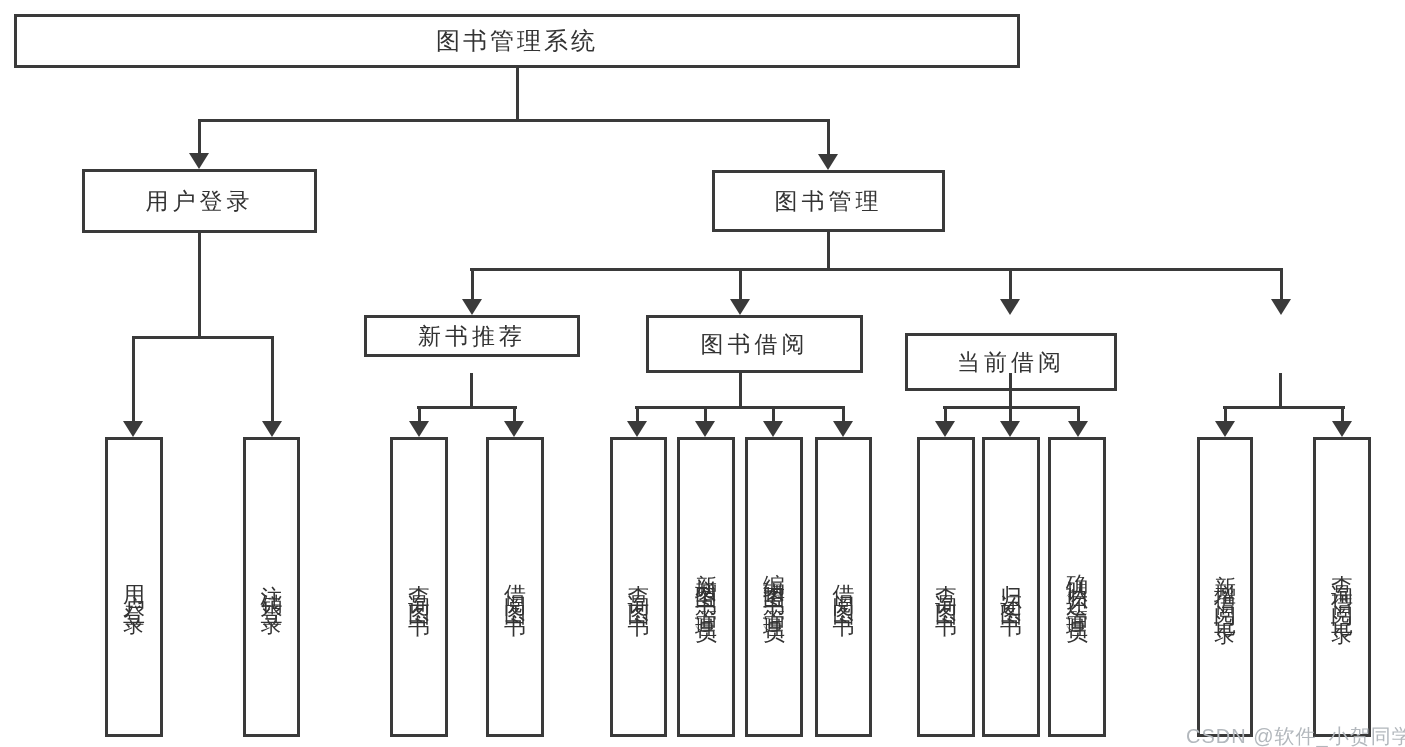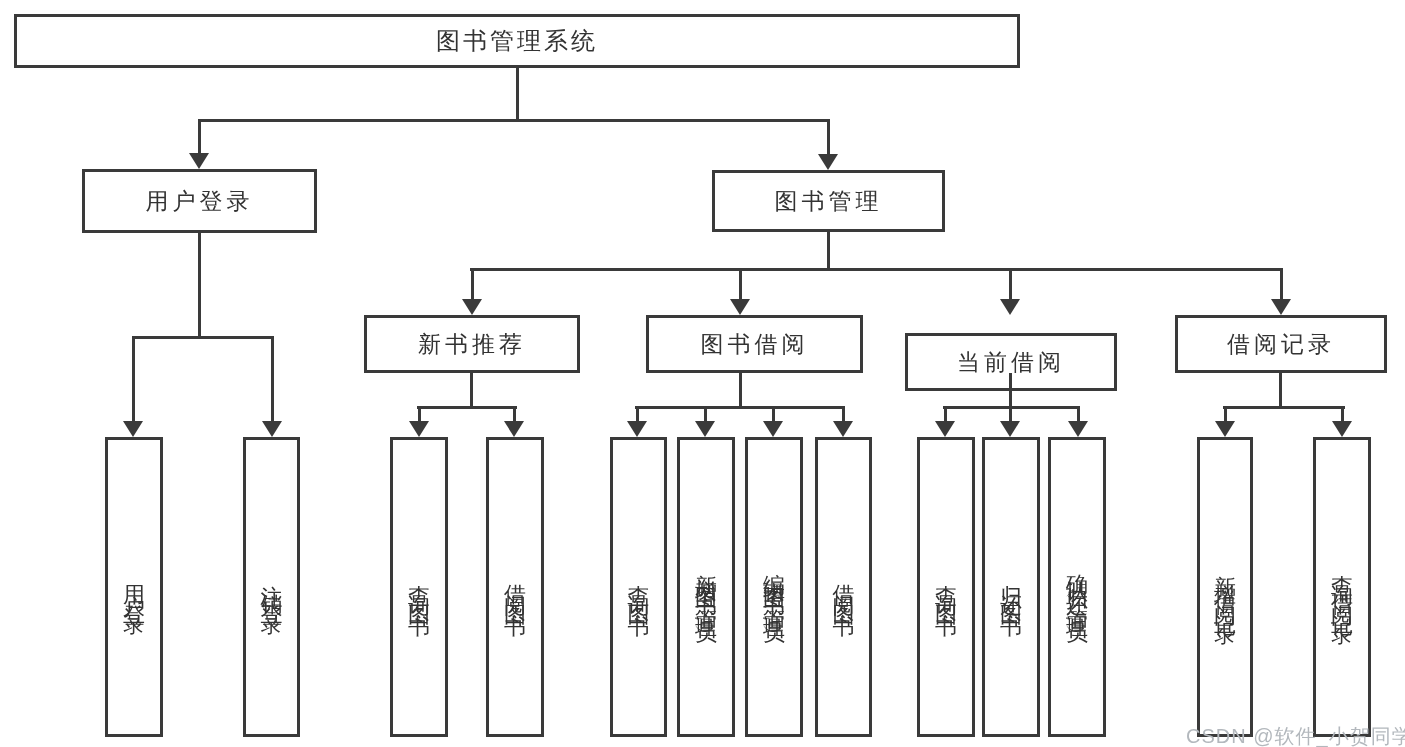--- a/index.html
+++ b/index.html
@@ -95,31 +95,28 @@
   <div class="arrow" style="left:123px;top:337px;height:100px;"></div>
   <div class="arrow" style="left:262px;top:337px;height:100px;"></div>
 
   <div class="line" style="left:827px;top:232px;width:3px;height:38px;"></div>
   <div class="line" style="left:470px;top:268px;width:813px;height:3px;"></div>
   <div class="arrow" style="left:462px;top:269px;height:46px;"></div>
   <div class="arrow" style="left:730px;top:269px;height:46px;"></div>
   <div class="arrow" style="left:1000px;top:269px;height:46px;"></div>
   <div class="arrow" style="left:1271px;top:269px;height:46px;"></div>
 
-  <div class="box" style="left:364px;top:315px;width:216px;height:58px;">
+  <div class="box" style="left:364px;top:315px;width:216px;height:42px;">
     <span class="hlabel">新书推荐</span>
   </div>
   <div class="box" style="left:633px;top:315px;width:217px;height:58px;margin-left:13px;">
     <span class="hlabel">图书借阅</span>
   </div>
   <div class="box" style="left:905px;top:333px;width:212px;height:58px;">
     <span class="hlabel">当前借阅</span>
-  </div>
-  <div class="box" style="left:1175px;top:315px;width:212px;height:58px;">
-    <span class="hlabel">借阅记录</span>
   </div>
 
   <div class="line" style="left:470px;top:373px;width:3px;height:35px;"></div>
   <div class="line" style="left:739px;top:373px;width:3px;height:35px;"></div>
   <div class="line" style="left:1009px;top:373px;width:3px;height:35px;"></div>
   <div class="line" style="left:1279px;top:373px;width:3px;height:35px;"></div>
 
   <div class="line" style="left:417px;top:406px;width:100px;height:3px;"></div>
   <div class="line" style="left:635px;top:406px;width:210px;height:3px;"></div>
   <div class="line" style="left:943px;top:406px;width:137px;height:3px;"></div>

